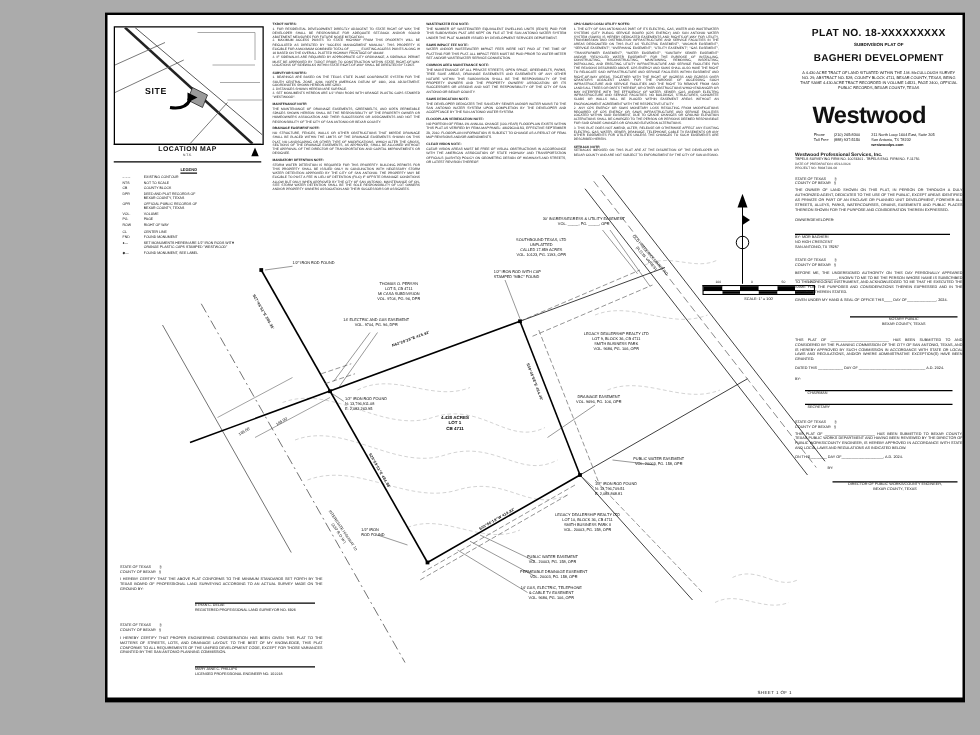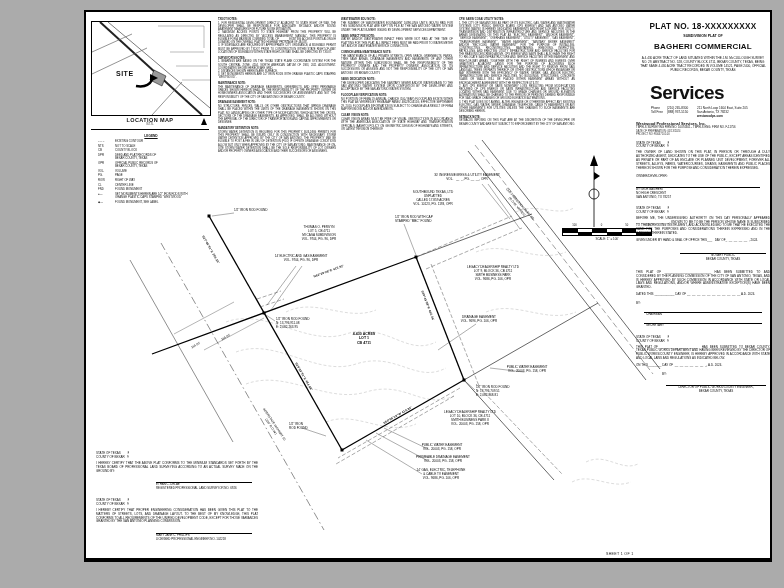--- a/index.html
+++ b/index.html
@@ -371,23 +371,23 @@
 COUNTY OF BEXAR   §</div>
     <p>I HEREBY CERTIFY THAT PROPER ENGINEERING CONSIDERATION HAS BEEN GIVEN THIS PLAT TO THE MATTERS OF STREETS, LOTS, AND DRAINAGE LAYOUT. TO THE BEST OF MY KNOWLEDGE, THIS PLAT CONFORMS TO ALL REQUIREMENTS OF THE UNIFIED DEVELOPMENT CODE, EXCEPT FOR THOSE VARIANCES GRANTED BY THE SAN ANTONIO PLANNING COMMISSION.</p>
     <div class="sigline"></div>
     <div class="signame">MARY JANE C. PHILLIPS
 LICENSED PROFESSIONAL ENGINEER NO. 102218</div>
   </div>
 
   <div class="tb">
     <div class="plat">PLAT NO. 18-XXXXXXXXX</div>
     <div class="sub">SUBDIVISION PLAT OF</div>
-    <div class="nm">BAGHERI COMMERCIAL</div>
+    <div class="nm">BAGHERI DEVELOPMENT</div>
     <div class="desc">A 4.430 ACRE TRACT OF LAND SITUATED WITHIN THE J.M. McCULLOUGH SURVEY NO. 29, ABSTRACT NO. 528, COUNTY BLOCK 4711, BEXAR COUNTY, TEXAS, BEING THAT SAME 4.430 ACRE TRACT RECORDED IN VOLUME 14521, PAGE 2400, OFFICIAL PUBLIC RECORDS, BEXAR COUNTY, TEXAS</div>
-    <div class="logo">Services</div>
+    <div class="logo">Westwood</div>
     <div class="crow">
       <span class="cl">Phone</span>
       <span class="cn">(210) 265-8300</span>
       <span class="ca">211 North Loop 1604 East, Suite 205</span>
     </div>
     <div class="crow">
       <span class="cl">Toll Free</span>
       <span class="cn">(888) 937-5150</span>
       <span class="ca">San Antonio, TX 78232</span>
     </div>

